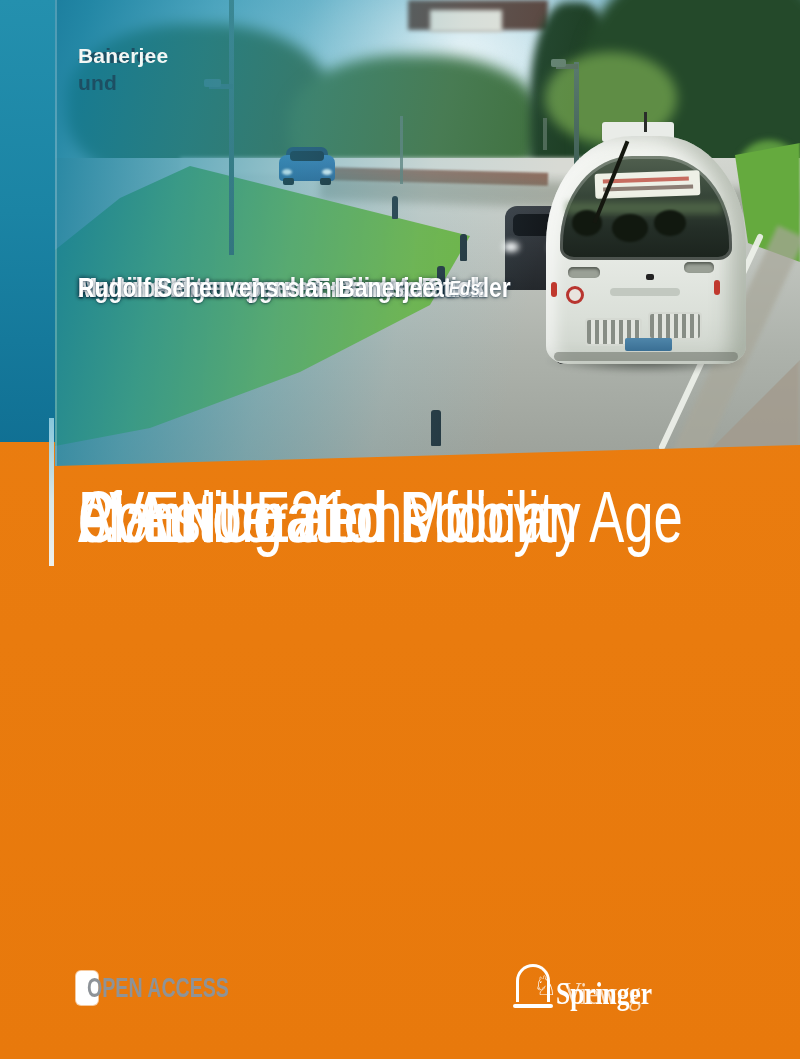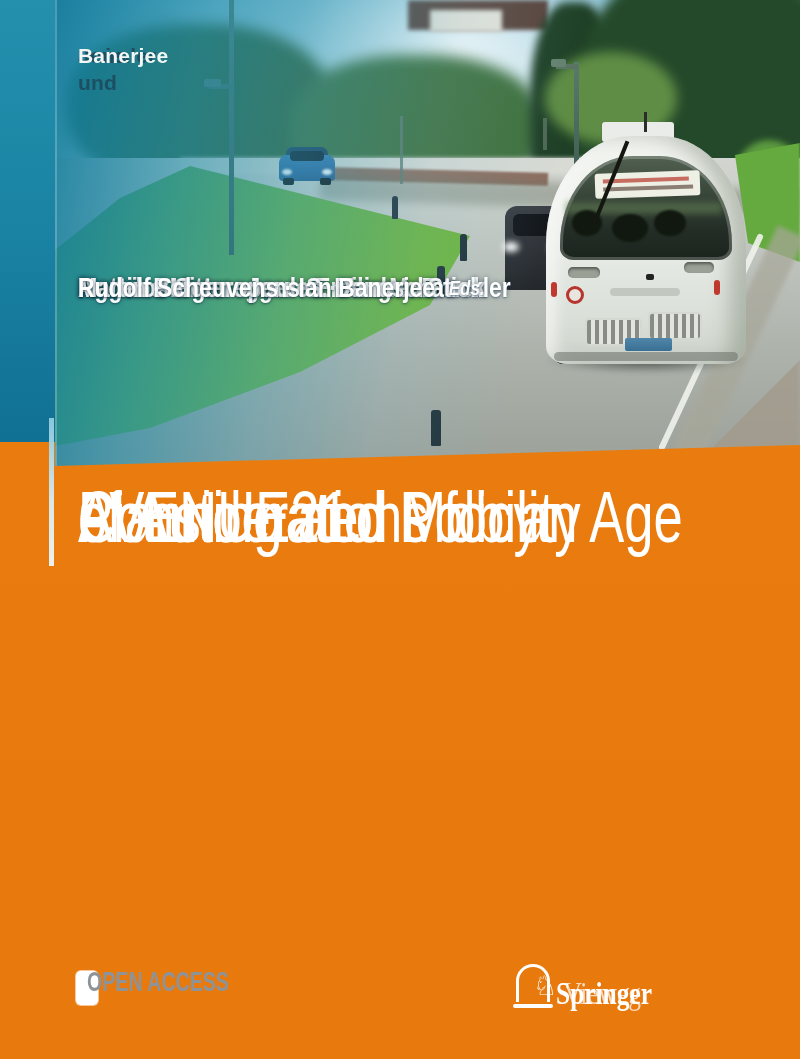--- a/index.html
+++ b/index.html
@@ -134,21 +134,21 @@
            transform:scaleX(.85);transform-origin:0 0;white-space:nowrap;
            text-shadow:0 0 6px rgba(10,40,60,.45),0 1px 2px rgba(10,40,60,.4);}
   .authors div{position:static;}
   .eds{position:static;font-style:italic;font-size:20px;font-weight:600;margin-left:16px;opacity:.95;}
 
   .title{left:78px;top:480px;font-size:73px;font-weight:400;color:#ffffff;line-height:74.5px;
          transform:scaleX(.72);transform-origin:0 0;white-space:nowrap;letter-spacing:0;}
   .title div{position:static;}
 
   .open-access{left:76px;top:971px;height:34px;background:#ffffff;border-radius:5px;
-               padding:0 11px;box-shadow:0 0 0 1px rgba(255,255,255,.6);}
+               padding:6px 11px;box-shadow:0 0 0 1px rgba(255,255,255,.6);}
   .oa-text{position:static;display:inline-block;font-size:28px;line-height:22px;font-weight:bold;
            color:#8e9398;transform:scaleX(.70);transform-origin:0 50%;white-space:nowrap;}
 
   .sp-icon{left:516px;top:964px;width:34px;height:38px;border:3px solid #fff;border-bottom:none;
            border-radius:17px 17px 0 0;text-align:center;}
   .sp-horse{position:static;display:inline-block;font-size:27px;line-height:38px;color:#fff;
             font-family:"DejaVu Sans",sans-serif;}
   .sp-bar{left:513px;top:1004px;width:40px;height:4px;background:#fff;border-radius:2px;}
   .sp-text{left:556px;top:978px;font-family:"Liberation Serif",serif;font-size:31px;line-height:31px;
            transform:scaleX(.82);transform-origin:0 0;white-space:nowrap;}

